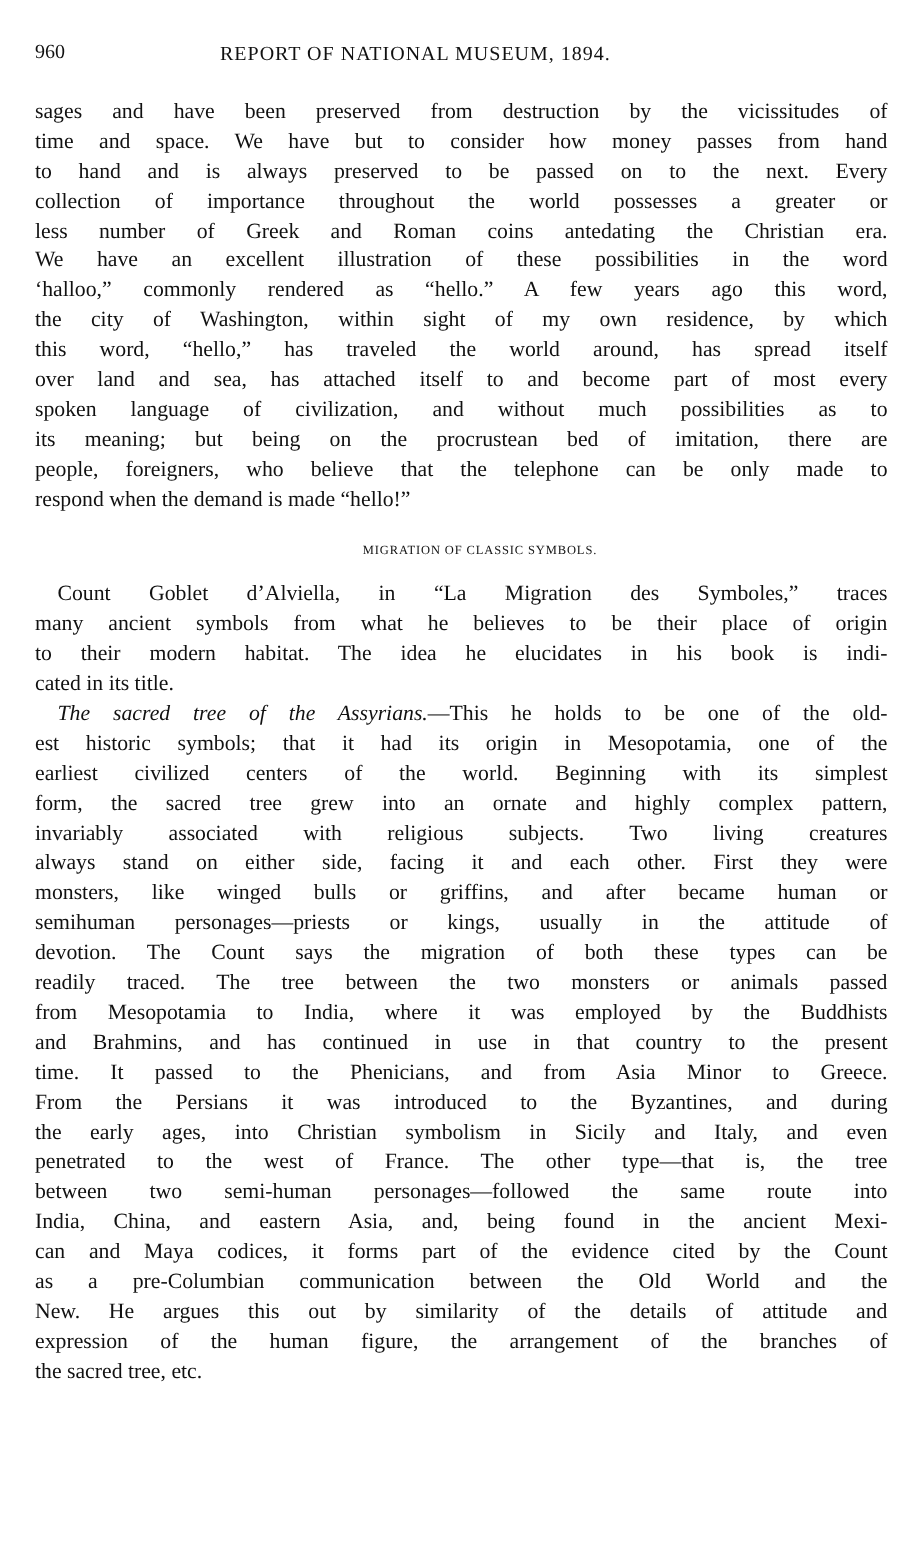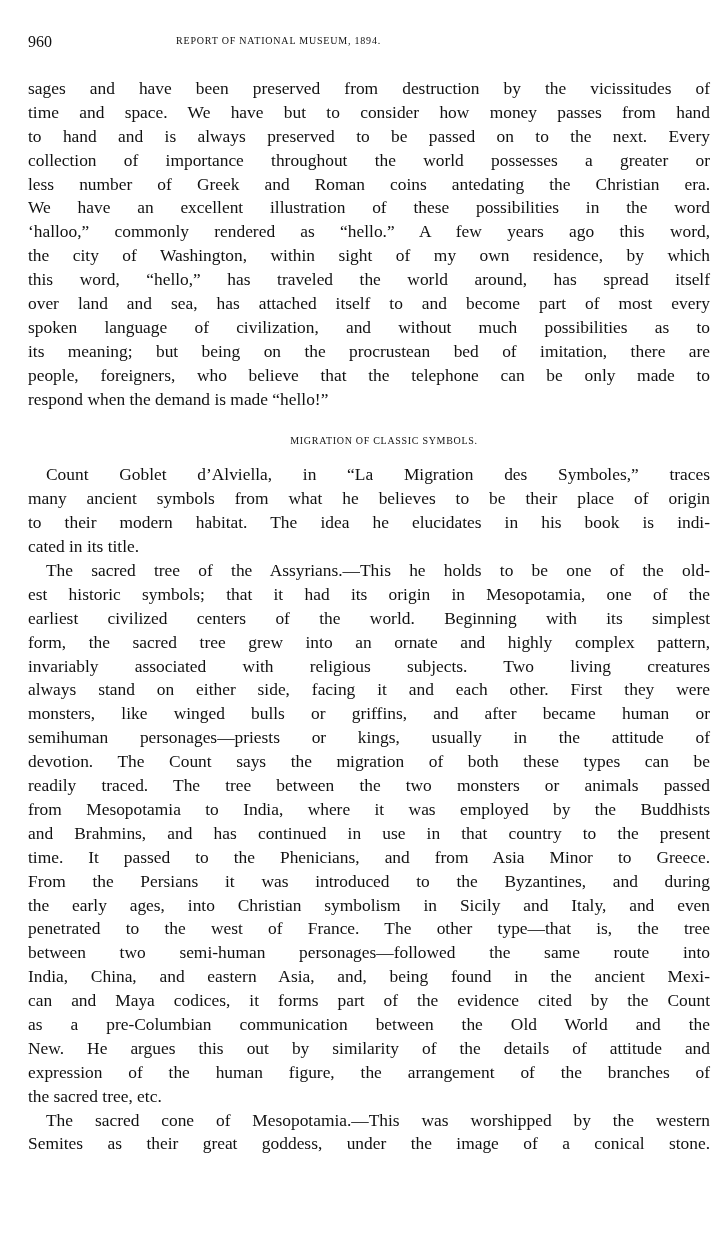--- a/index.html
+++ b/index.html
@@ -8,35 +8,35 @@
     font-family: "Liberation Serif", "DejaVu Serif", serif;
     color: #111111;
   }
   .page { position: absolute; left: 0; top: 0; width: 725px; height: 1249px; }
   .running-head {
     position: absolute; top: 33px; left: 28px; width: 680px; height: 24px;
     font-size: 18px;
   }
   .page-number { position: absolute; left: 0; top: 0; font-size: 16px; }
   .head-title {
-    position: absolute; left: 148px; top: 2px; font-size: 10px;
+    position: absolute; left: 148px; top: 2px; font-size: 16px;
     letter-spacing: 0.8px; font-variant: small-caps; text-transform: uppercase;
   }
   .body-text {
     position: absolute; left: 28px; top: 77px; width: 682px;
     font-size: 17.4px; line-height: 23.9px;
   }
   .line { display: block; white-space: nowrap; text-align: justify; text-align-last: justify; height: 23.9px; }
   .line.last { text-align-last: left; }
   .indent { padding-left: 18px; }
   .section-heading {
     display: block; text-align: center; font-size: 10px; letter-spacing: 0.7px;
     height: 24px; line-height: 24px; margin-top: 18px; margin-bottom: 10px; padding-left: 30px;
   }
-  .it { }
+  .it { font-style: italic; }
 </style>
 </head>
 <body>
 
 <div class="page">
   <div class="running-head">
     <span class="page-number">960</span>
     <span class="head-title">REPORT OF NATIONAL MUSEUM, 1894.</span>
   </div>
 
@@ -86,18 +86,14 @@
       <span class="line">penetrated to the west of France.  The other type—that is, the tree</span>
       <span class="line">between two semi-human personages—followed the same route into</span>
       <span class="line">India, China, and eastern Asia, and, being found in the ancient Mexi-</span>
       <span class="line">can and Maya codices, it forms part of the evidence cited by the Count</span>
       <span class="line">as a pre-Columbian communication between the Old World and the</span>
       <span class="line">New.  He argues this out by similarity of the details of attitude and</span>
       <span class="line">expression of the human figure, the arrangement of the branches of</span>
       <span class="line last">the sacred tree, etc.</span>
     </div>
 
-    <div>
-      <span class="line indent"><span class="it">The sacred cone of Mesopotamia.</span><span>—This was worshipped by the western</span></span>
-      <span class="line">Semites as their great goddess, under the image of a conical stone.</span>
-    </div>
   </div>
 </div>
 
 </body></html>

